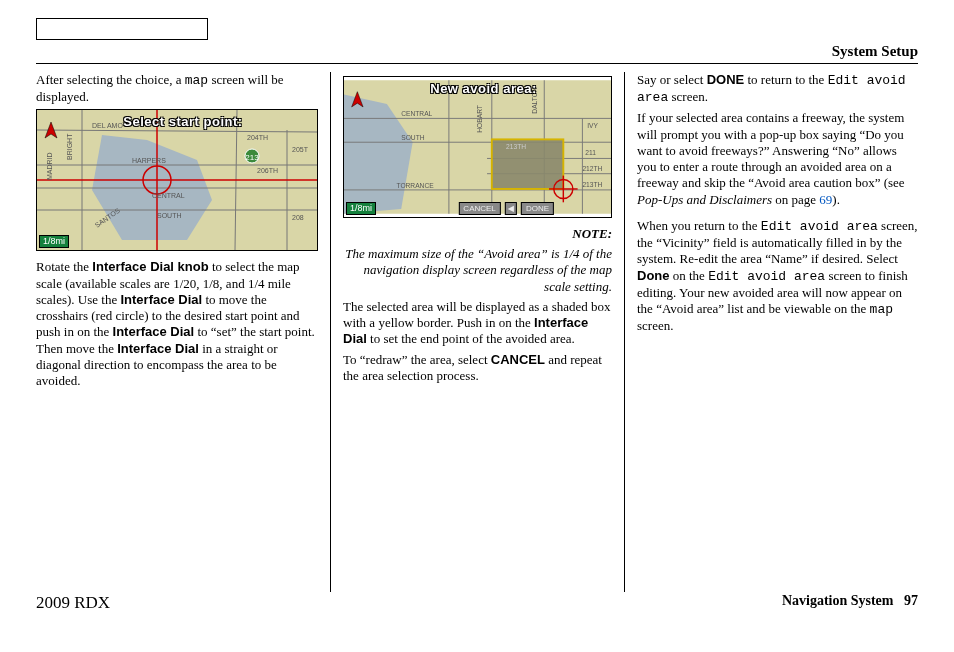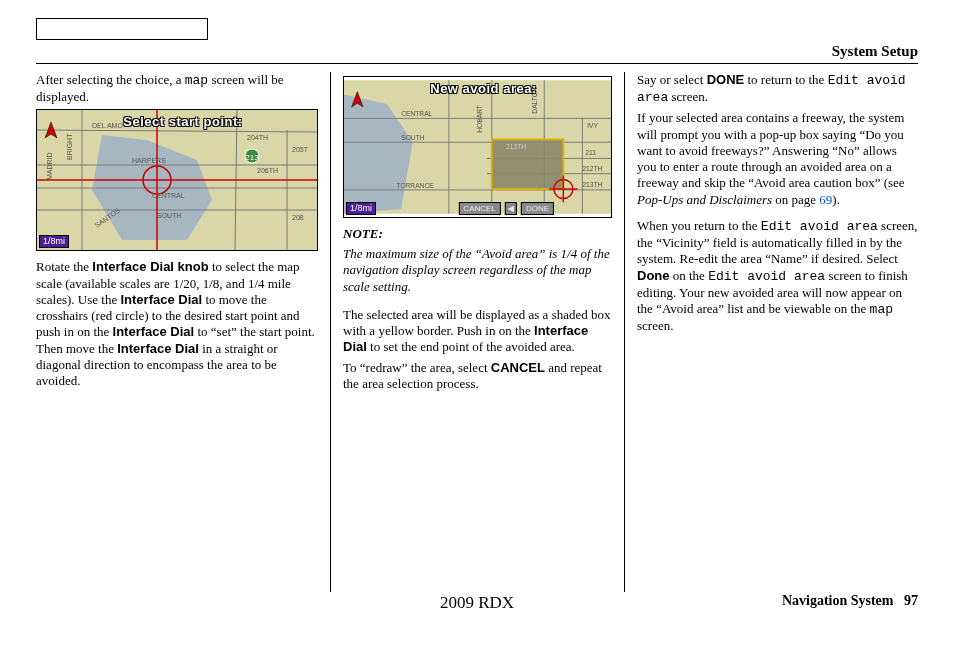--- a/index.html
+++ b/index.html
@@ -66,38 +66,37 @@
     font-family: Arial, sans-serif;
     font-weight:bold;
     font-size:13px;
     color:#fff;
     text-shadow: -1px -1px 0 #000, 1px -1px 0 #000, -1px 1px 0 #000, 1px 1px 0 #000;
     letter-spacing:0.5px;
   }
   .scale-badge {
     position:absolute;
     left:2px; bottom:2px;
-    background:#4c1d95;
+    background:#15803d;
     color:#fff;
     font-family: Arial, sans-serif;
     font-size:9px;
     padding:0 3px;
     border:1px solid #000;
   }
   .sans-b { font-family: Arial, Helvetica, sans-serif; font-weight: bold; }
   .sans   { font-family: Liberation Mono, monospace; }
   .ital-b { font-style: italic; font-weight: bold; }
   .ital   { font-style: italic; }
-  .note-block { margin: 6px 0 12px 0; }
+  .note-block { margin: 6px 0 4px 0; text-align: right; }
   p { margin: 0 0 4px 0; }
   .link { color: #0056c0; }
   .footer-center {
     position:absolute;
     left:0; right:0;
-    text-align:center;
     font-size:17px;
   }
   .footer-wrap { position:relative; height:20px; }
   .footer-right {
     text-align:right;
     font-size:14px;
   }
   .footer-right .label { font-weight:bold; }
   .buttons-row {
     position:absolute;

